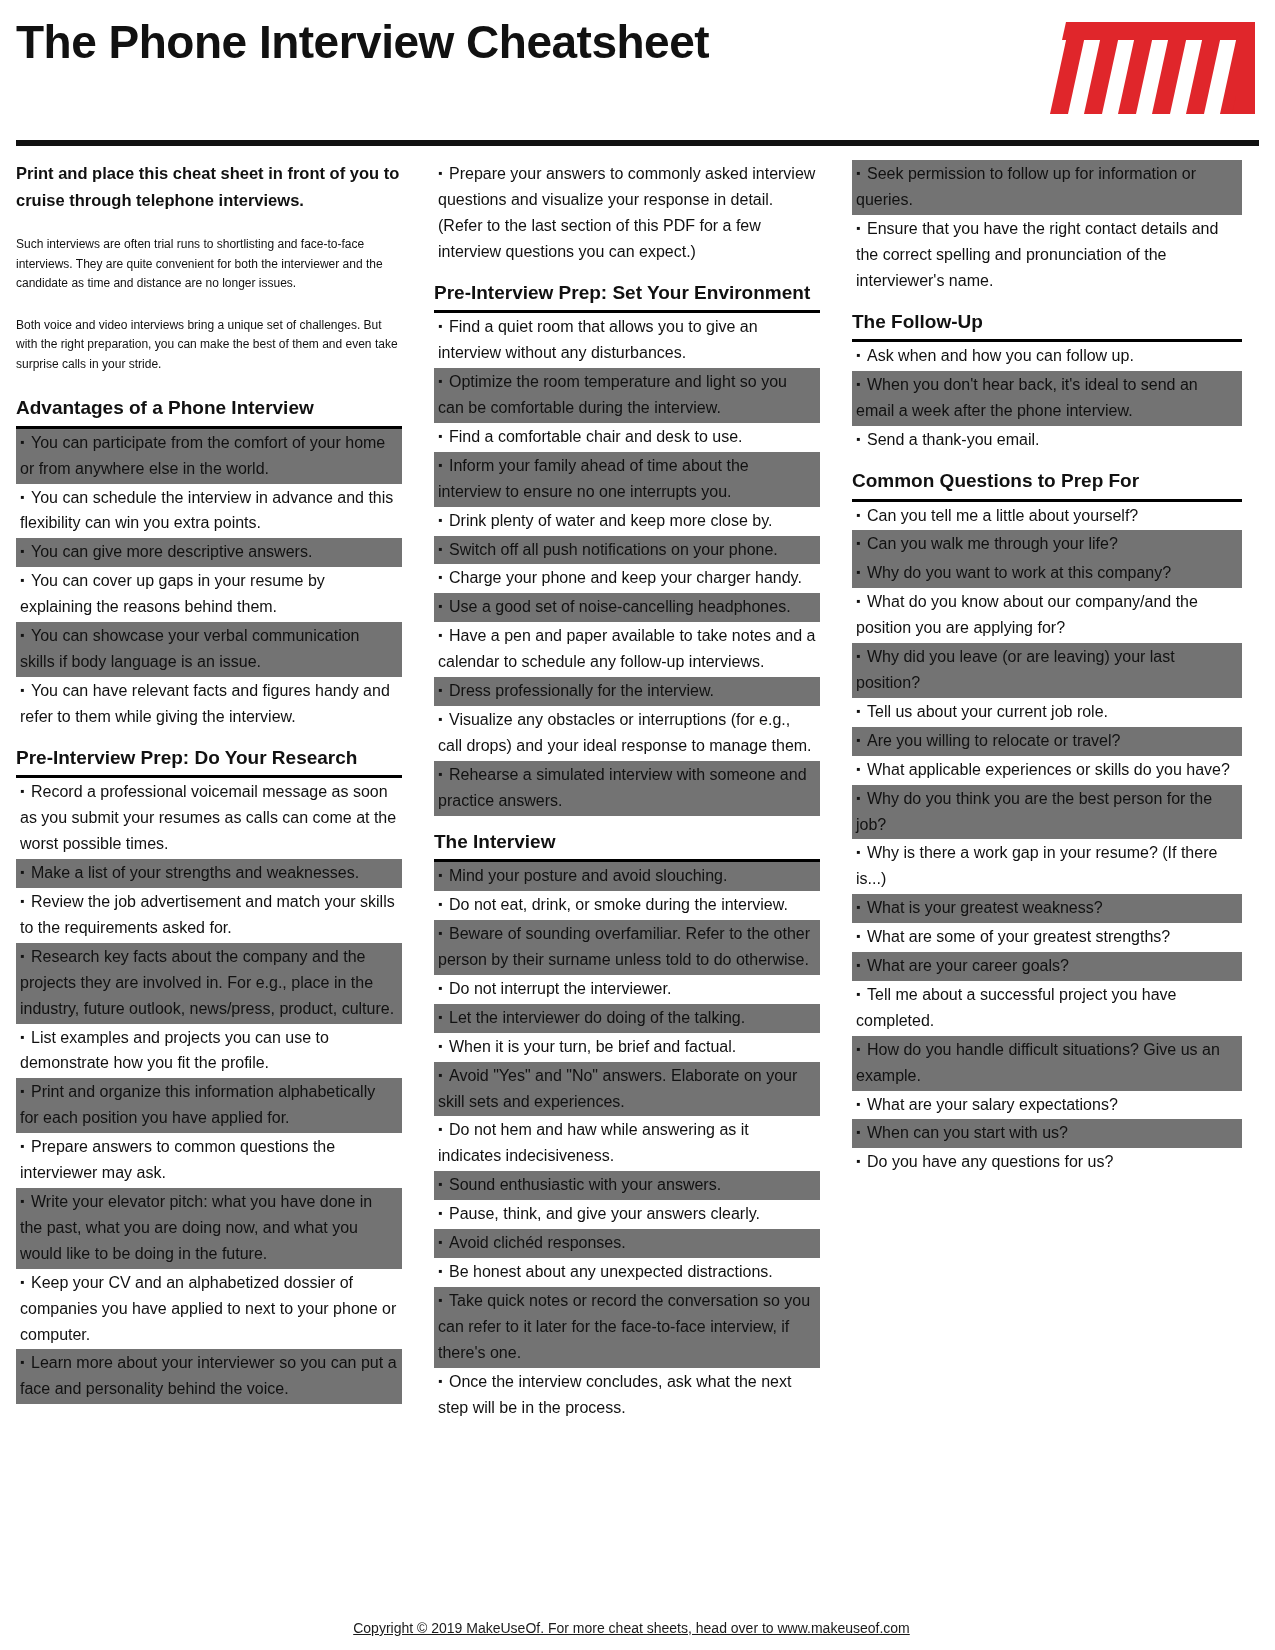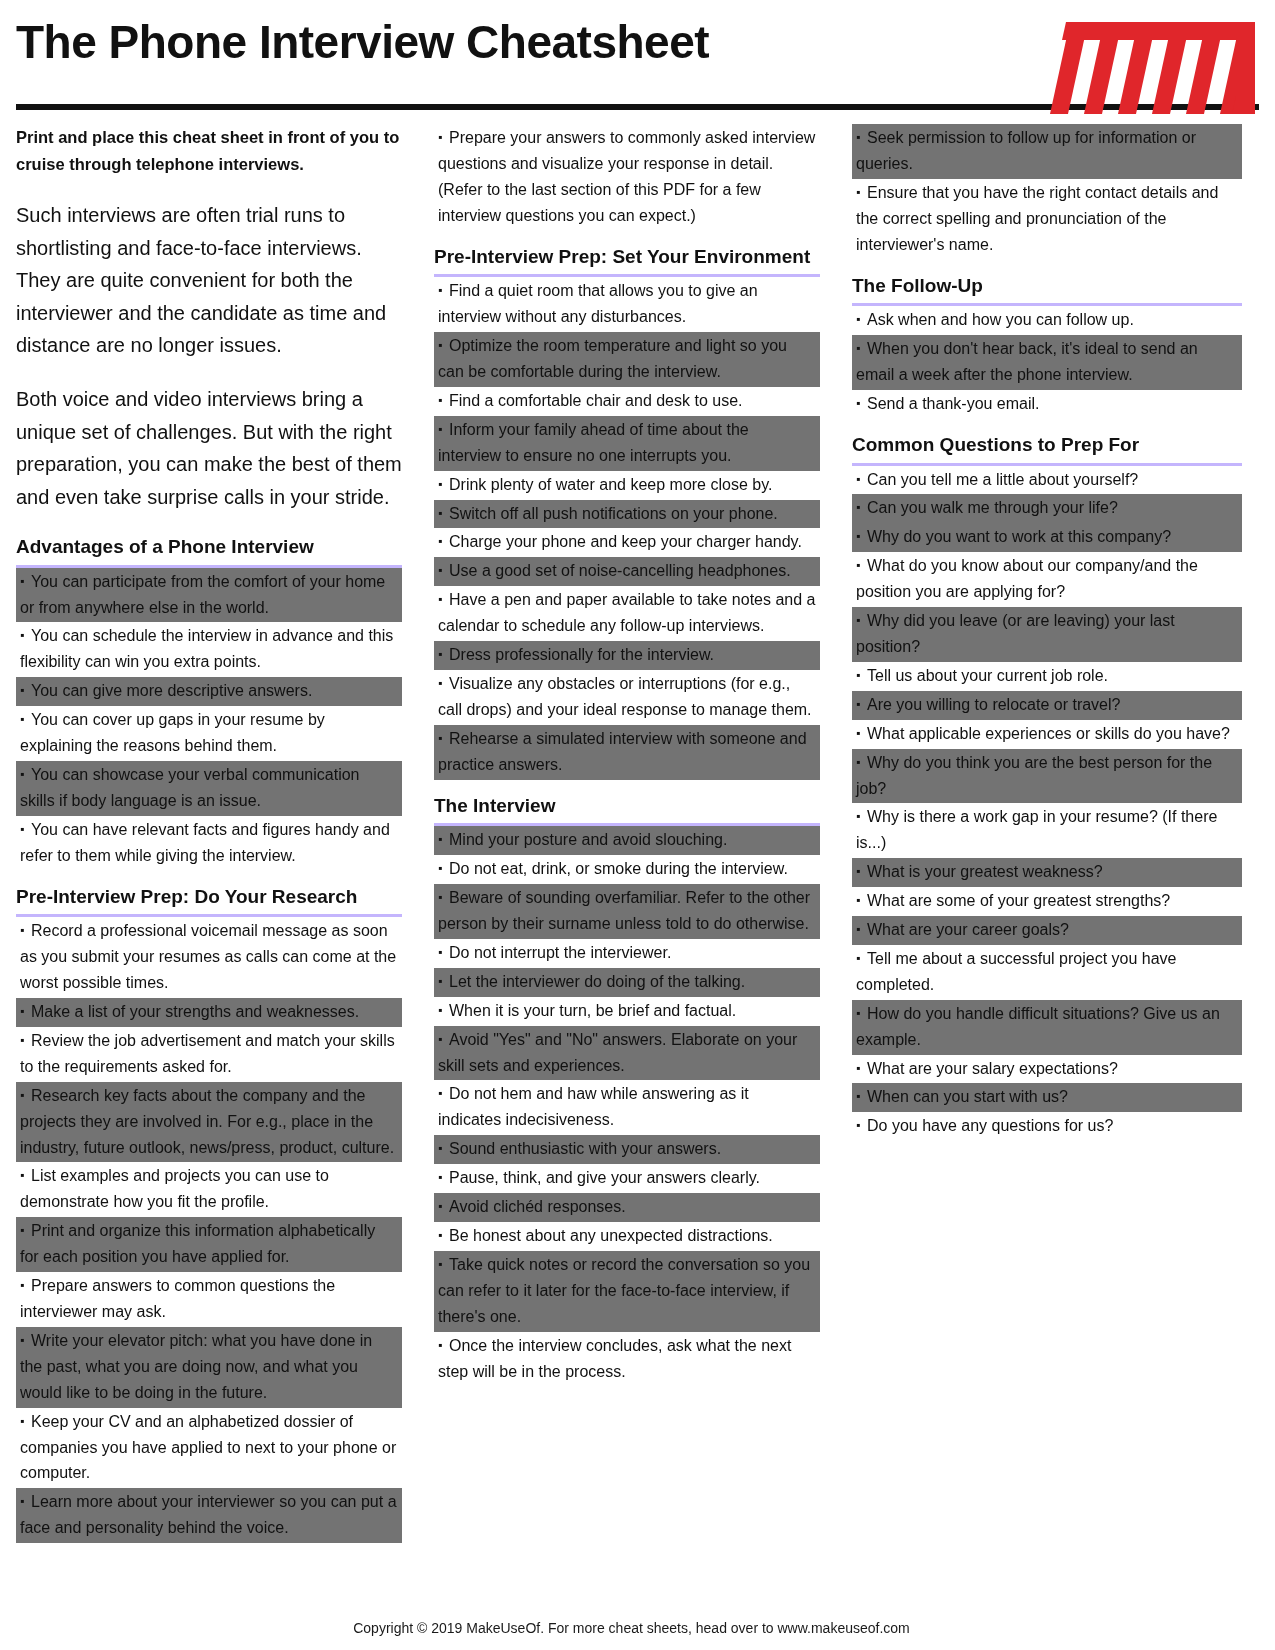--- a/index.html
+++ b/index.html
@@ -18,21 +18,21 @@
     height: 1650px;
     padding: 0 16px;
   }
 
   
   .header {
     display: flex;
     align-items: flex-start;
     justify-content: space-between;
     padding: 12px 0 0 0;
-    height: 104px;
+    height: 140px;
   }
   .title {
     font-size: 46px;
     font-weight: bold;
     line-height: 1.17;
     letter-spacing: -0.5px;
     margin: 0;
     padding-top: 4px;
     max-width: 760px;
   }
@@ -60,31 +60,31 @@
   .col-right { width: 390px; flex: 0 0 390px; }
 
   
   .lede {
     font-size: 16.5px;
     font-weight: bold;
     line-height: 1.62;
     margin: 0 0 22px 0;
   }
   .para {
-    font-size: 20px;
+    font-size: 12px;
     line-height: 1.62;
     margin: 0 0 22px 0;
   }
   .section-title {
     font-size: 19px;
     font-weight: bold;
     line-height: 1.3;
     margin: 14px 0 0 0;
     padding-bottom: 5px;
-    border-bottom: 3px solid #c4b5fd;
+    border-bottom: 3px solid #000000;
   }
 
   ul.items {
     list-style: none;
     margin: 0;
     padding: 0;
   }
   ul.items li {
     font-size: 16px;
     line-height: 1.62;
@@ -106,20 +106,21 @@
 
   
   .footer {
     position: absolute;
     left: 0;
     right: 12px;
     bottom: 14px;
     text-align: center;
     font-size: 14px;
     color: #1a1a1a;
+    text-decoration: underline;
   }
 </style>
 </head>
 <body>
 
 <div class="page">
 
   <div class="header">
     <h1 class="title">The Phone Interview Cheatsheet</h1>
     <div class="logo">

